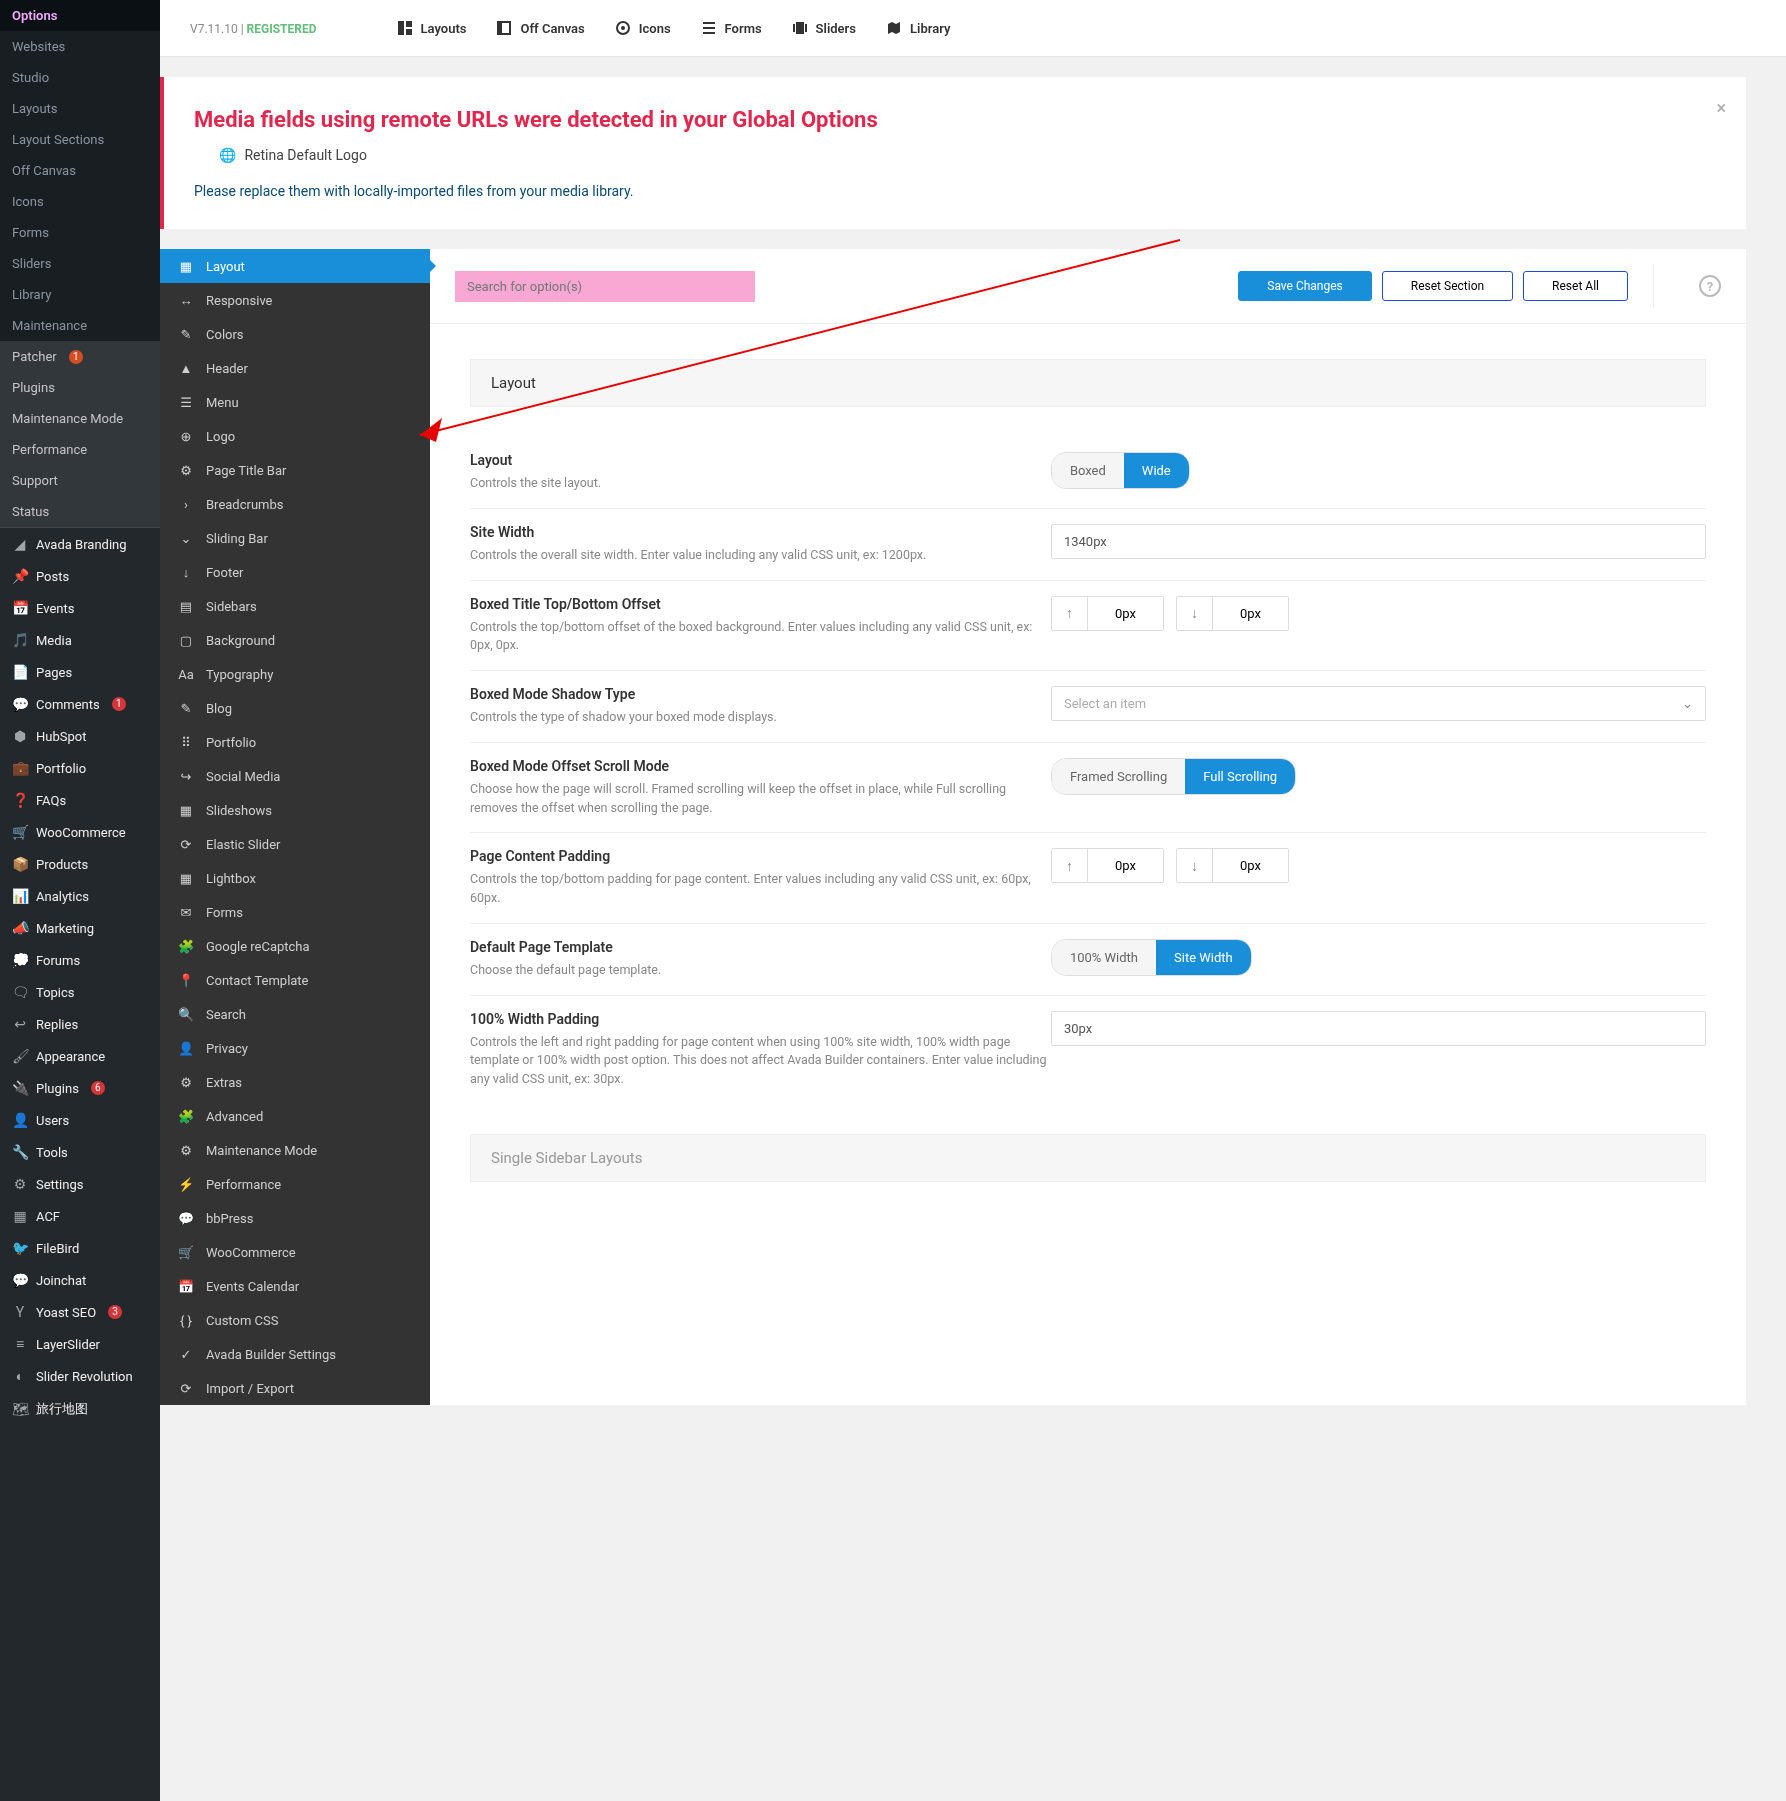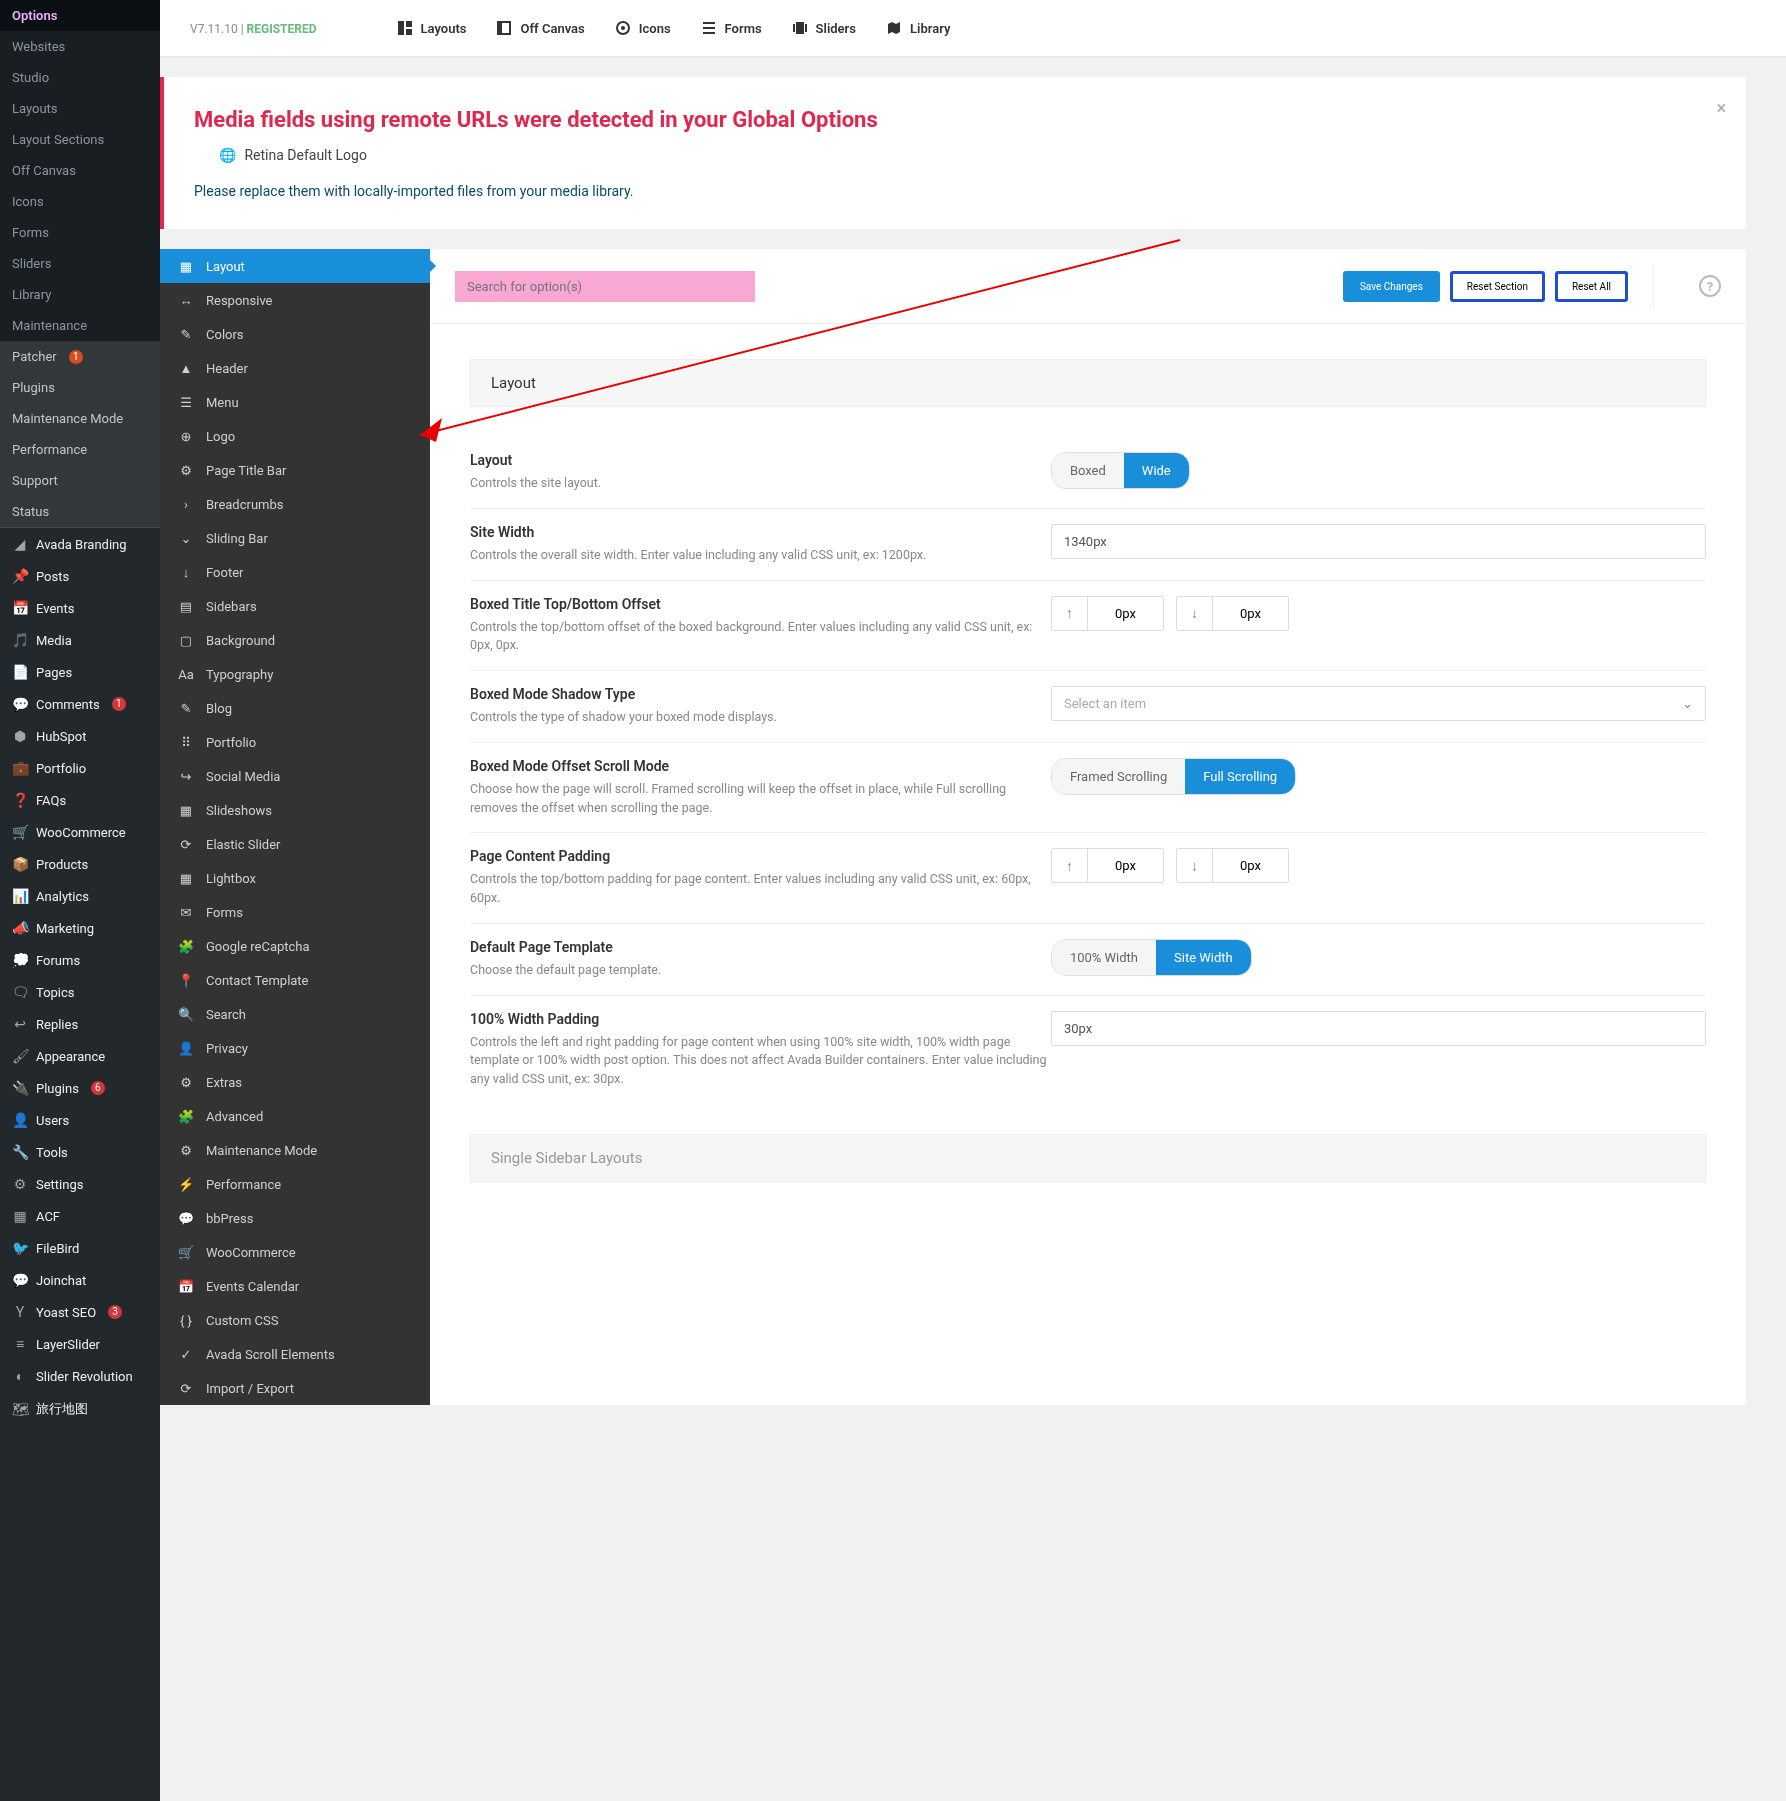--- a/index.html
+++ b/index.html
@@ -35,21 +35,21 @@
 .panel-wrap{display:flex;background:transparent;}
 .panel-nav{width:270px;background:#333;flex-shrink:0;}
 .panel-nav .nav-item{padding:9px 18px;color:#cfcfcf;font-size:13px;cursor:pointer;display:flex;align-items:center;gap:12px;}
 .panel-nav .nav-item.active{background:#198fd9;color:#fff;position:relative;}
 .panel-nav .nav-item.active::after{content:'';position:absolute;left:100%;top:50%;transform:translateY(-50%);border:6px solid transparent;border-left-color:#198fd9;}
 .panel-nav .nav-ic{width:16px;height:16px;display:inline-flex;align-items:center;justify-content:center;}
 
 .panel-body{flex:1;background:#fff;}
 .panel-top{display:flex;align-items:center;padding:15px 25px;border-bottom:1px solid #eee;gap:10px;}
 .search-box{background:#f9a8d4;border:none;padding:8px 12px;width:300px;font-size:13px;}
-.btn{border:3px solid #1d4ed8;background:#fff;padding:7px 14px;border-radius:3px;font-size:10px;cursor:pointer;}
+.btn{border:1px solid #1d4ed8;background:#fff;padding:7px 28px;border-radius:3px;font-size:12px;cursor:pointer;}
 .btn-primary{background:#198fd9;color:#fff;border-color:#198fd9;}
 .spacer{flex:1;}
 .help-ic{width:22px;height:22px;border:2px solid #bbb;border-radius:50%;display:flex;align-items:center;justify-content:center;color:#bbb;font-size:13px;font-weight:700;margin-left:20px;cursor:pointer;}
 .help-wrap{border-left:1px solid #eee; padding-left:25px; height:44px; display:flex; align-items:center; margin-left:15px;}
 
 .panel-content{padding:35px 40px;}
 .sec-title{background:#f6f6f6;border:1px solid #eee;padding:14px 20px;font-size:15px;color:#333;margin-bottom:30px;}
 .opt-row{display:flex;padding:15px 0;border-bottom:1px solid #eee;}
 .opt-left{width:47%;}
 .opt-right{width:53%;}
@@ -418,21 +418,21 @@
           <div class="nav-item">
             <span class="nav-ic">📅</span>
             <span>Events Calendar</span>
           </div>
           <div class="nav-item">
             <span class="nav-ic">{ }</span>
             <span>Custom CSS</span>
           </div>
           <div class="nav-item">
             <span class="nav-ic">✓</span>
-            <span>Avada Scroll Elements</span>
+            <span>Avada Builder Settings</span>
           </div>
           <div class="nav-item">
             <span class="nav-ic">⟳</span>
             <span>Import / Export</span>
           </div>
         </div>
       <div class="panel-body">
         <div class="panel-top">
           <input class="search-box" placeholder="Search for option(s)" style="">
           <div class="spacer"></div>

